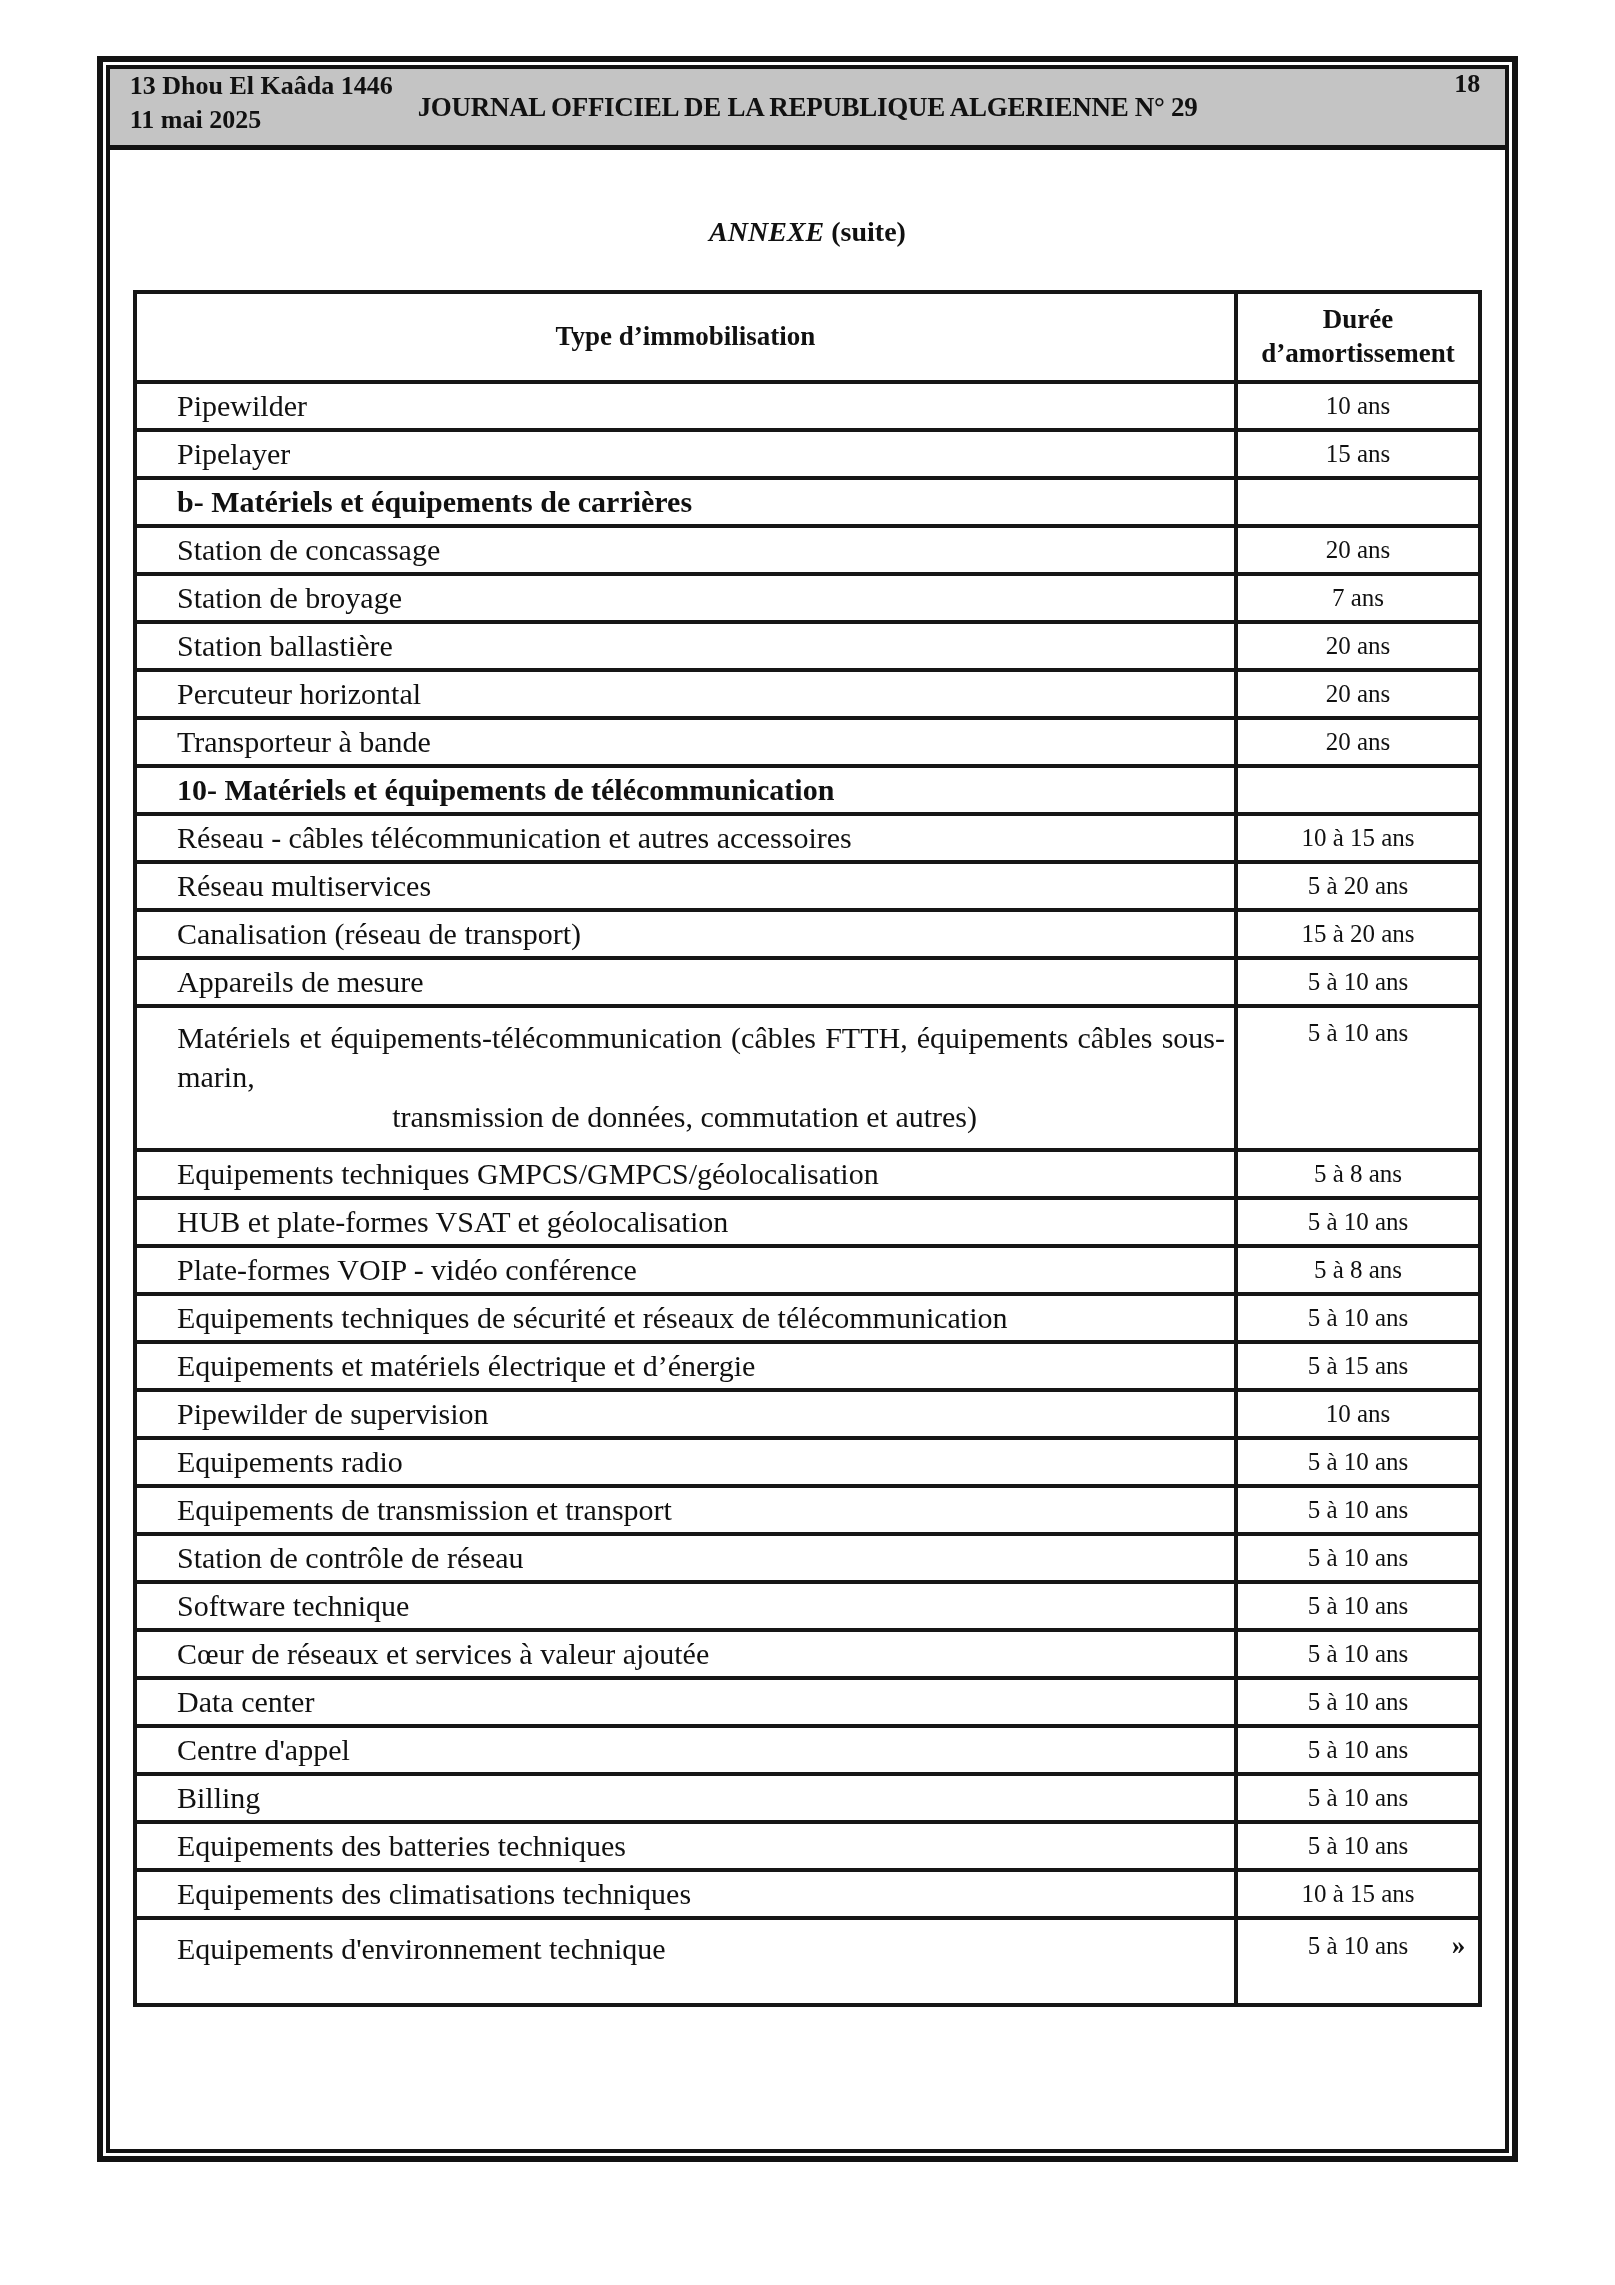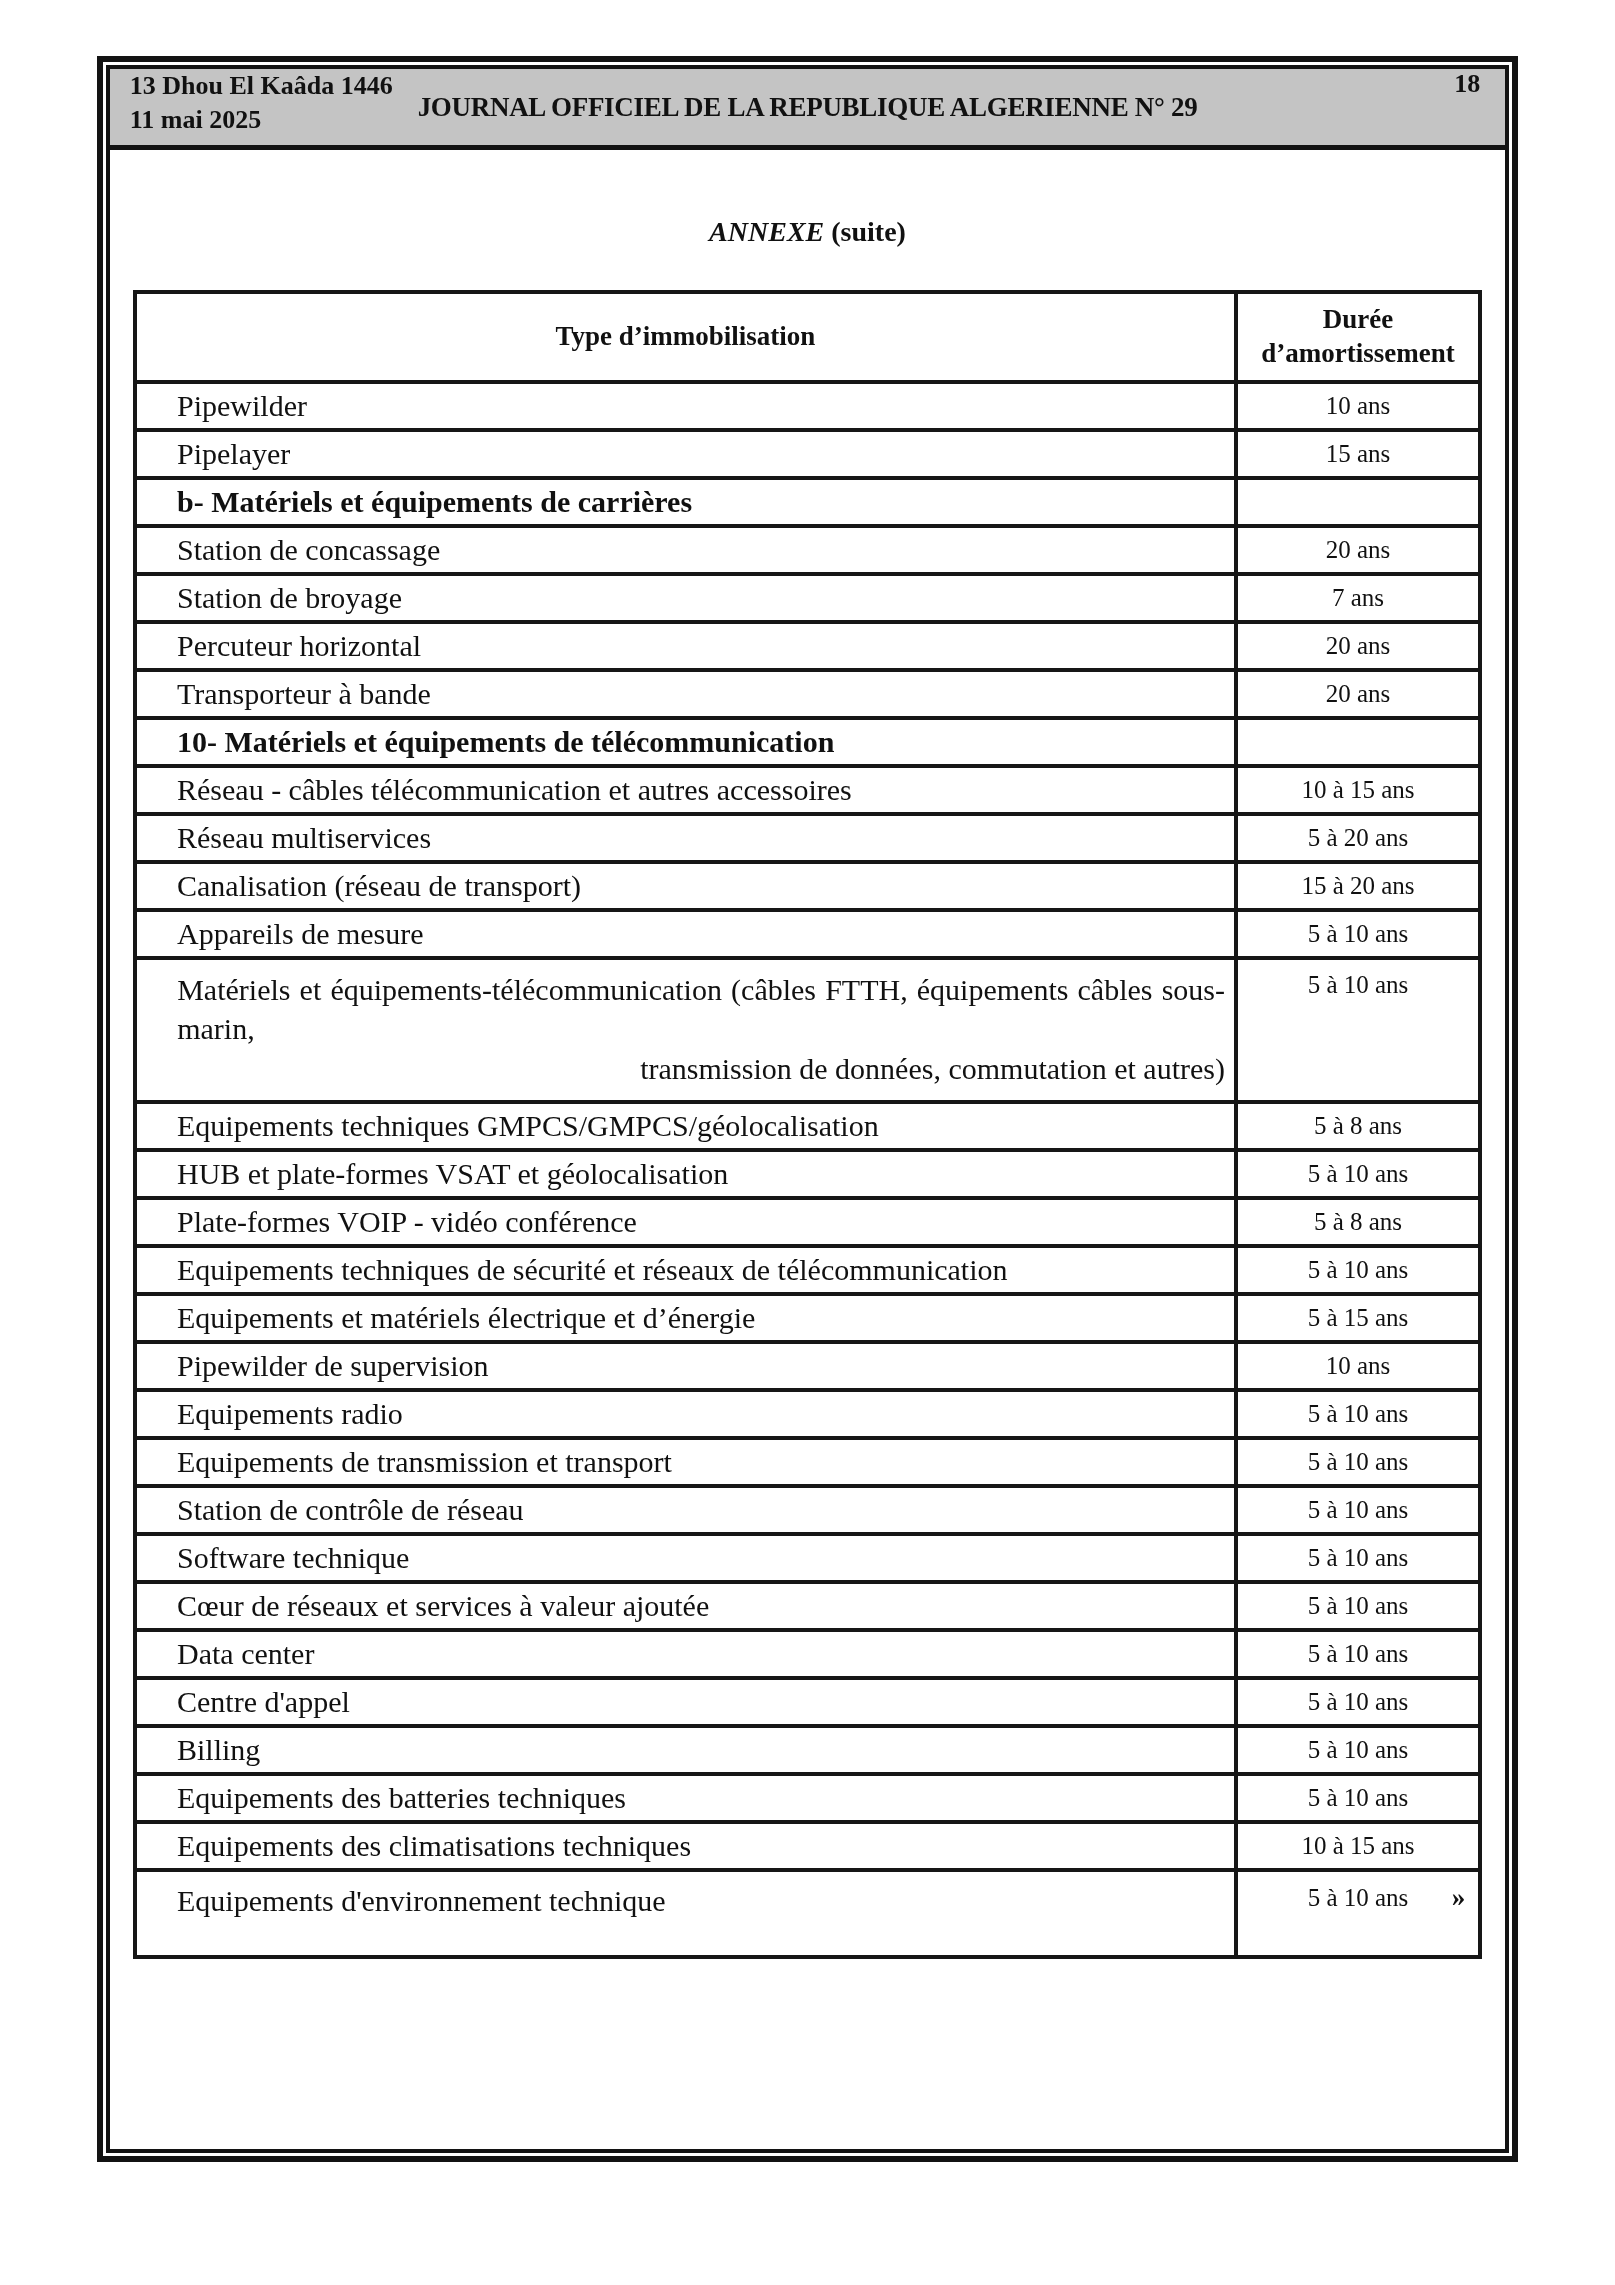--- a/index.html
+++ b/index.html
@@ -101,21 +101,21 @@
   tr.multiline td { vertical-align: top; }
   tr.multiline td.label-cell {
     padding: 10px 9px 11.8px 7.2px;
     line-height: 1.32;
   }
   tr.multiline .jline {
     margin-left: 33px;
     text-align: justify;
     text-align-last: justify;
   }
-  tr.multiline .jline2 { margin-left: 0; text-align: right; }
+  tr.multiline .jline2 { margin-left: 0; text-align: center; }
   tr.multiline td.duration-cell { padding-top: 11.8px; }
   
   tr.closing td { height: 87px; vertical-align: top; }
   tr.closing td.label-cell { padding-top: 11.8px; }
   tr.closing td.duration-cell { padding-top: 11.8px; }
   .closing-mark {
     position: absolute;
     right: 12.7px;
     top: 10px;
     font-size: 27px;
@@ -171,20 +171,24 @@
             </tr>
             <tr>
               <td class="label-cell">Station de concassage</td>
               <td class="duration-cell"><span>20 ans</span></td>
             </tr>
             <tr>
               <td class="label-cell">Station de broyage</td>
               <td class="duration-cell"><span>7 ans</span></td>
             </tr>
             <tr>
+              <td class="label-cell">Station ballastière</td>
+              <td class="duration-cell"><span>20 ans</span></td>
+            </tr>
+            <tr>
               <td class="label-cell">Percuteur horizontal</td>
               <td class="duration-cell"><span>20 ans</span></td>
             </tr>
             <tr>
               <td class="label-cell">Transporteur à bande</td>
               <td class="duration-cell"><span>20 ans</span></td>
             </tr>
             <tr class="section-row">
               <td class="label-cell">10- Matériels et équipements de télécommunication</td>
               <td class="duration-cell"><span></span></td>

